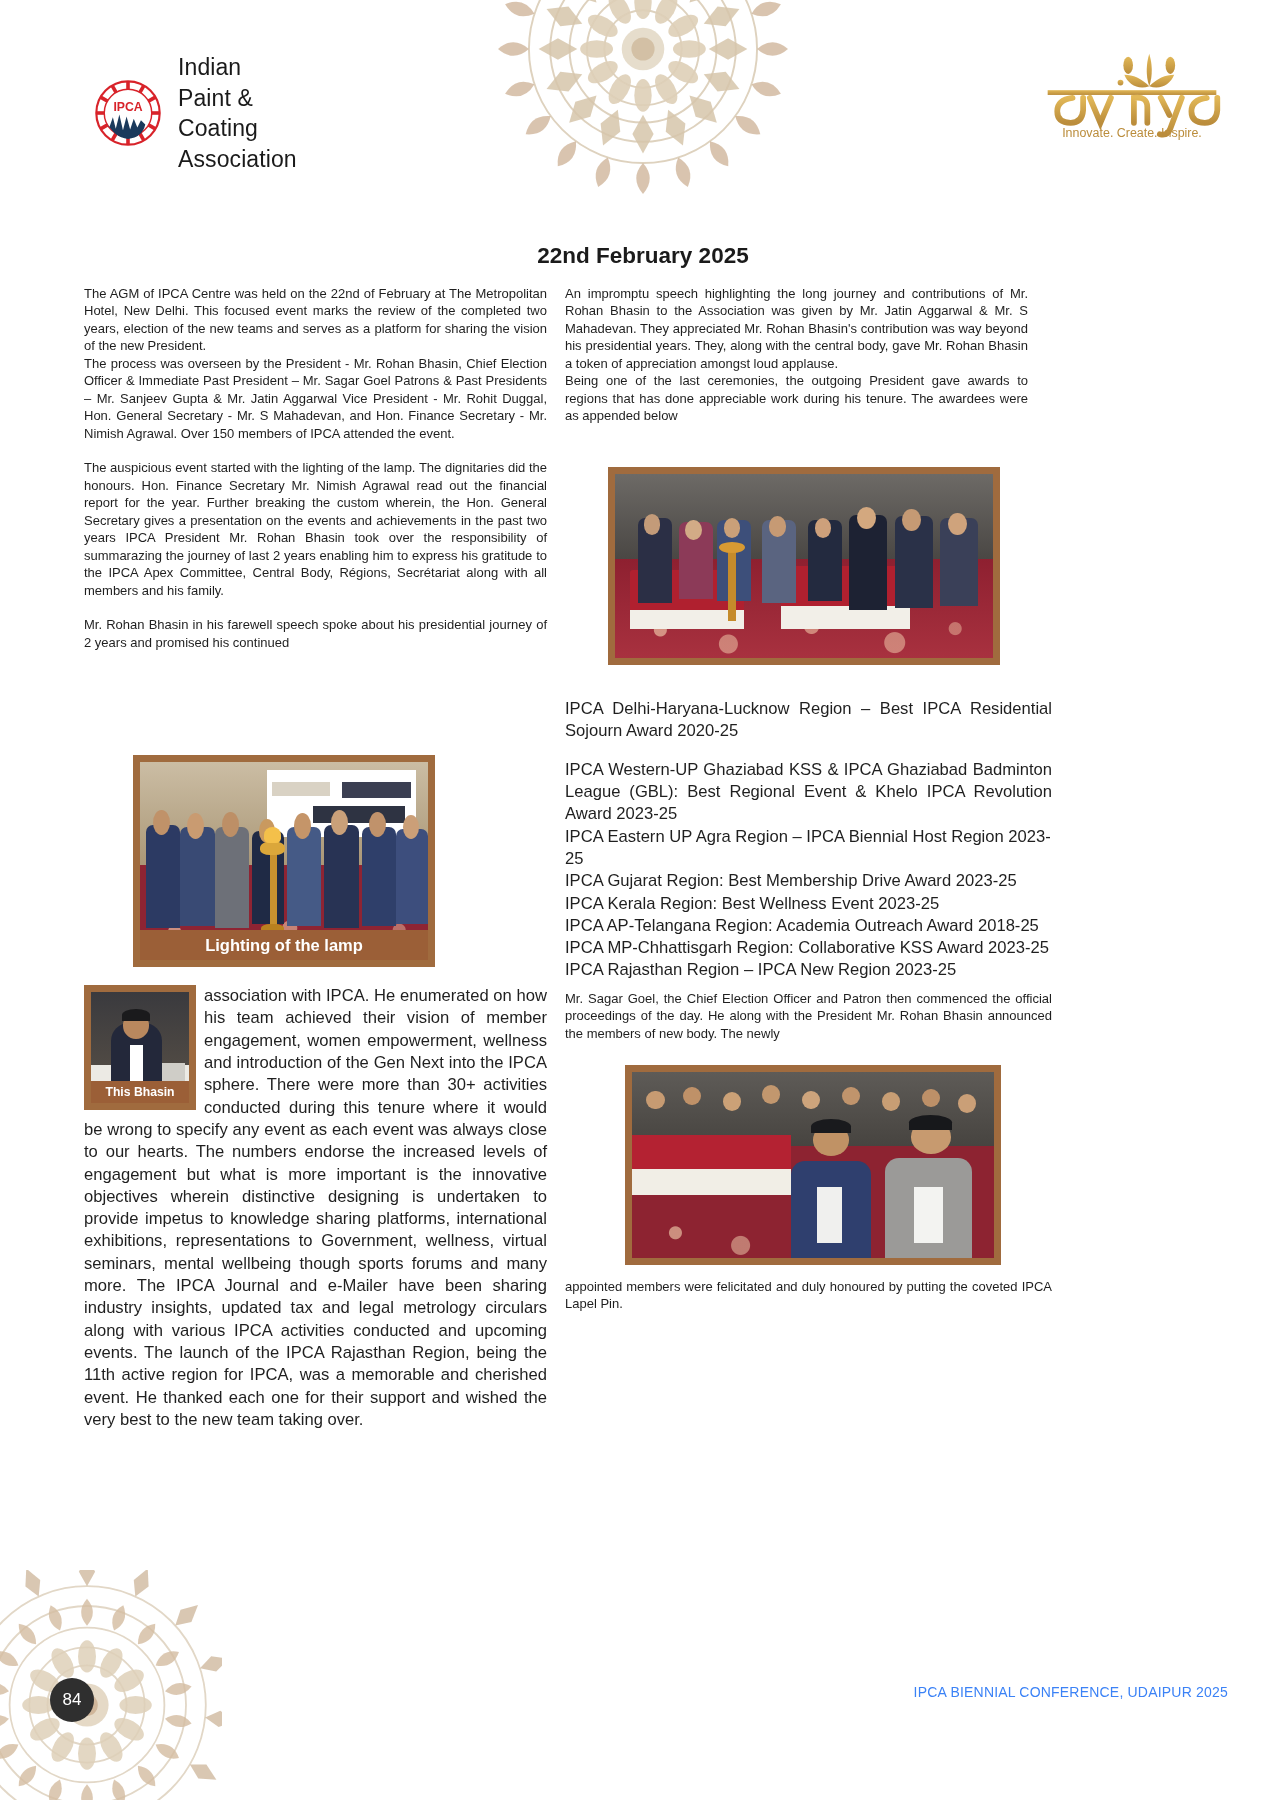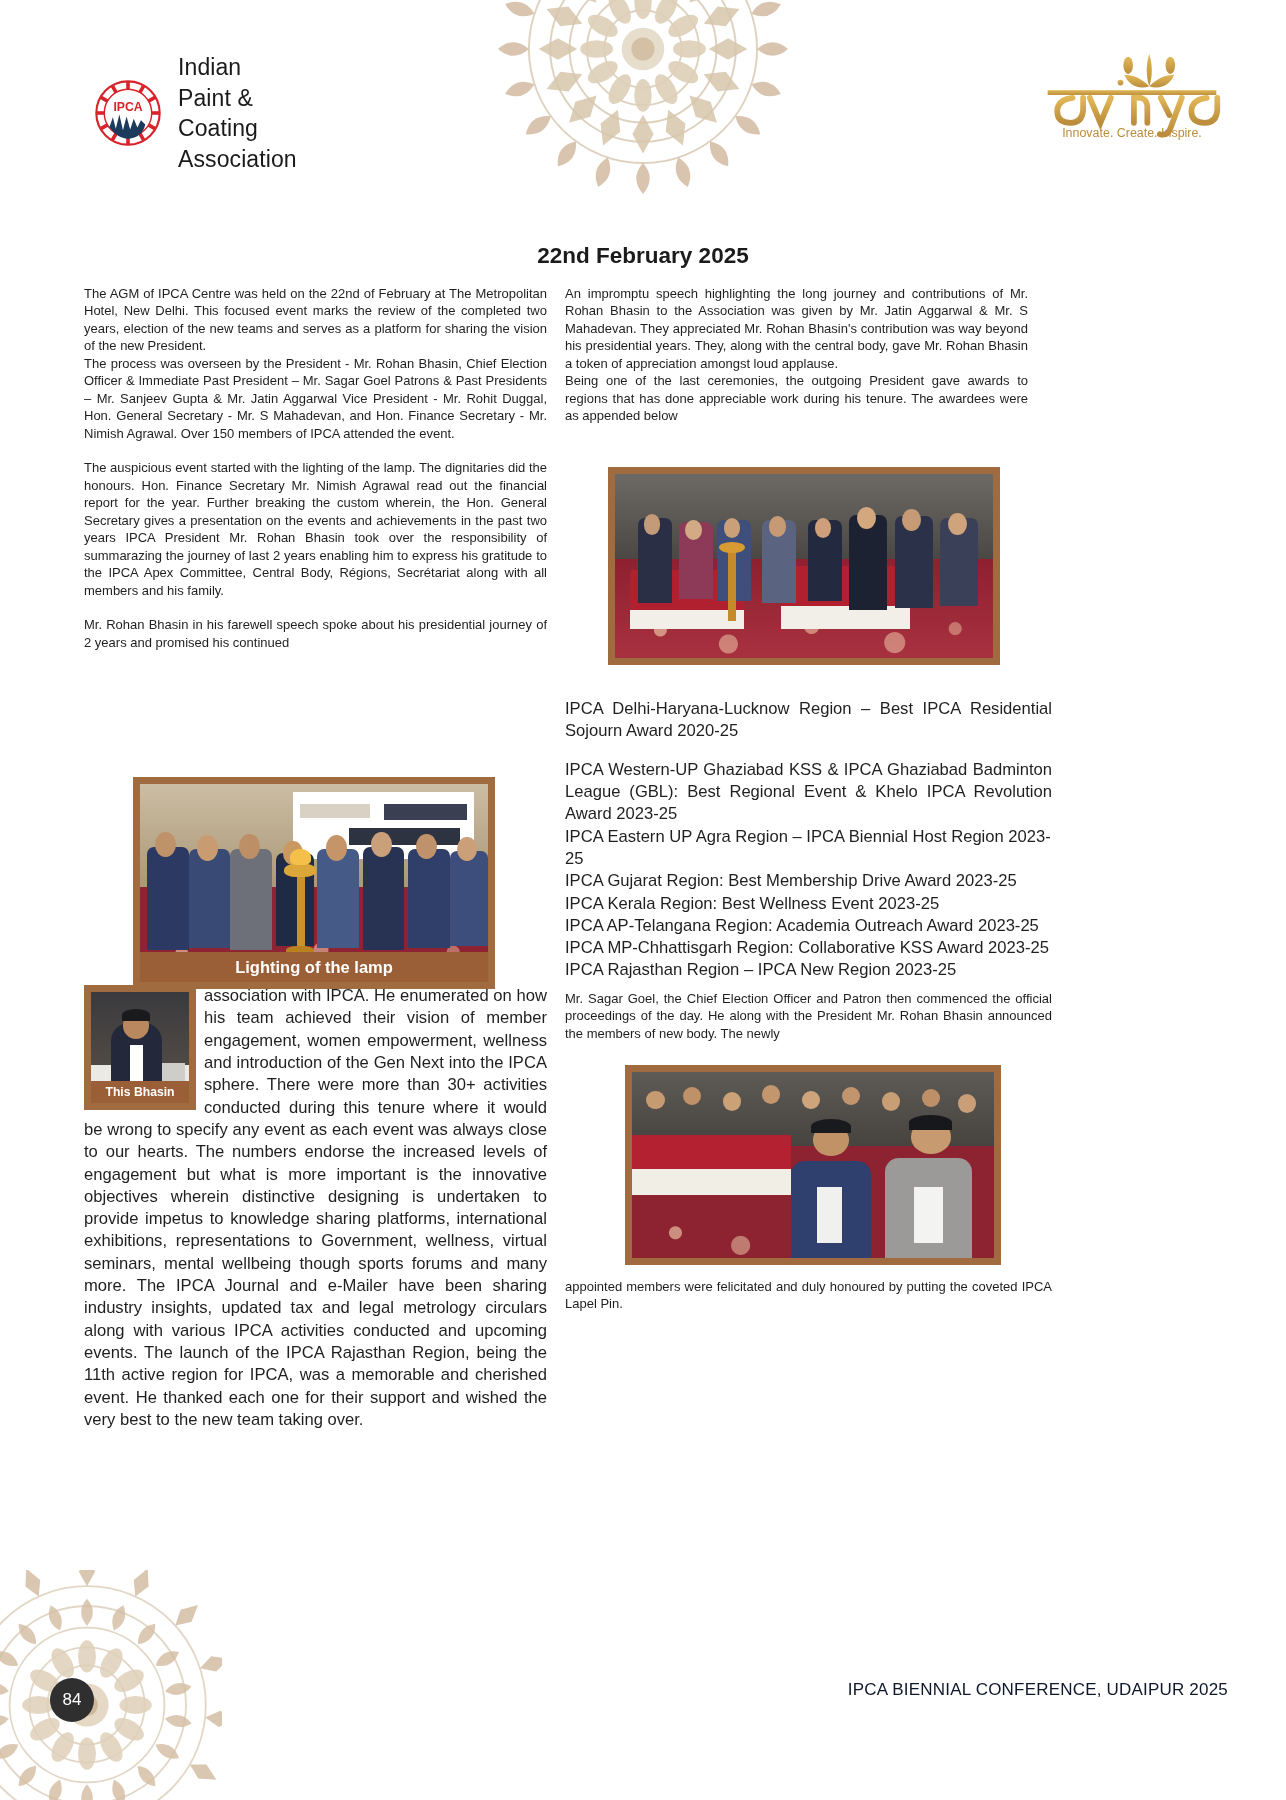--- a/index.html
+++ b/index.html
@@ -133,22 +133,22 @@
     text-align: center;
   }
 
   
   #fig-audience {
     left: 608px; top: 467px;
     width: 392px; height: 198px;
   }
   
   #fig-lamp {
-    left: 133px; top: 777px;
-    width: 362px; height: 212px;
+    left: 133px; top: 755px;
+    width: 302px; height: 212px;
   }
   #fig-lamp .cap-band { height: 30px; line-height: 30px; font-size: 16.5px; }
 
   
   #fig-rohan {
     left: 84px; top: 985px;
     width: 112px; height: 125px;
   }
   #fig-rohan .cap-band { height: 22px; line-height: 22px; font-size: 12.2px; }
 
@@ -206,22 +206,22 @@
     height: 132px;
     shape-outside: margin-box;
   }
 
   
   .footer-text {
     position: absolute;
     right: 58px;
     bottom: 100px;
     font-family: "Liberation Sans", sans-serif;
-    font-size: 17px;
-    color: #0f172a;
+    font-size: 14px;
+    color: #3b82f6;
     letter-spacing: .2px;
   }
   .page-num {
     position: absolute;
     left: 50px;
     bottom: 78px;
     width: 44px;
     height: 44px;
     border-radius: 50%;
     background: #2f2f2f;
@@ -436,21 +436,21 @@
     </div>
 
   </div>
 
   <div class="awards">
     <p class="award-item">IPCA Delhi-Haryana-Lucknow Region – Best IPCA Residential Sojourn Award 2020-25</p>
     <p class="award-item award-gap">IPCA Western-UP Ghaziabad KSS &amp; IPCA Ghaziabad Badminton League (GBL): Best Regional Event &amp; Khelo IPCA Revolution Award 2023-25</p>
     <p class="award-item just-left">IPCA Eastern UP Agra Region – IPCA Biennial Host Region 2023-25</p>
     <p class="award-item just-left">IPCA Gujarat Region: Best Membership Drive Award 2023-25</p>
     <p class="award-item just-left">IPCA Kerala Region: Best Wellness Event 2023-25</p>
-    <p class="award-item just-left">IPCA   AP-Telangana Region: Academia Outreach Award 2023-25</p>
+    <p class="award-item just-left">IPCA   AP-Telangana Region: Academia Outreach Award 2018-25</p>
     <p class="award-item just-left">IPCA MP-Chhattisgarh Region: Collaborative KSS Award 2023-25</p>
     <p class="award-item just-left">IPCA Rajasthan Region – IPCA New Region 2023-25</p>
   </div>
 
   <div class="figure" id="fig-lamp">
     <div class="photo">
       <div class="scene">
         <div style="position:absolute;left:0;right:0;top:0;height:52%;background:linear-gradient(180deg,#cbbda4,#ab9877);"></div>
         <div style="position:absolute;left:0;right:0;top:52%;bottom:0;background:#8e2433;"></div>
         <div class="carpet-dots" style="top:64%;"></div>

